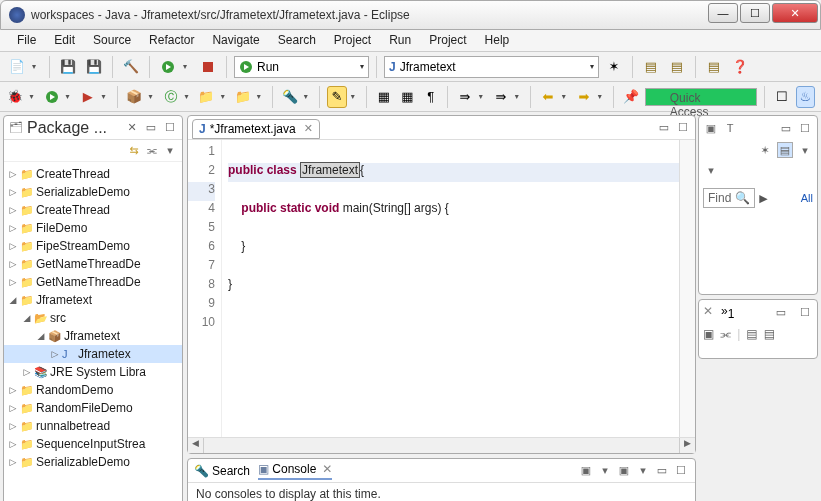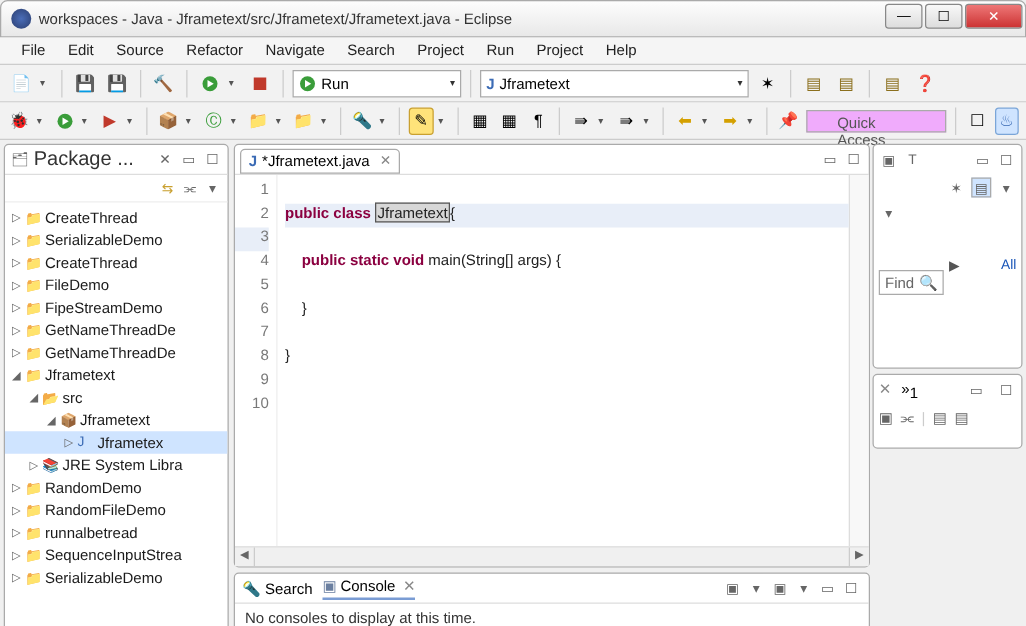--- a/index.html
+++ b/index.html
@@ -17,21 +17,21 @@
 .menubar { height: 22px; background: #f5f5f5; border-bottom: 1px solid #ccc; display: flex; padding-left: 8px; }
 .menu-item { padding: 3px 9px; color: #222; cursor: default; }
 
 
 .toolbar-row { height: 30px; background: #f2f2f2; border-bottom: 1px solid #ccc; display: flex; align-items: center; padding: 0 6px; gap: 4px; }
 .tool-btn { width: 22px; height: 22px; border: 1px solid transparent; display:flex; align-items:center; justify-content:center; font-size:13px; border-radius:3px; }
 .v-sep { width:1px; height:22px; background:#ccc; margin:0 3px; }
 .dropdown-arrow { width:10px; font-size:8px; color:#555; }
 .run-combo { height:22px; border:1px solid #aaa; background:#fff; display:flex; align-items:center; padding:0 4px; gap:4px; }
 .combo-arrow { font-size:8px; color:#333; margin-left:auto; padding-left:6px; }
-.quick-access { height:18px; border:1px solid #aaa; background:#f0abfc; padding:2px 24px; color:#555; margin-left:auto;}
+.quick-access { height:18px; border:1px solid #aaa; background:#22c55e; padding:2px 24px; color:#555; margin-left:auto;}
 
 
 .main-area { display:flex; height:419px; }
 
 
 .pkg-panel { width:180px; border:1px solid #aaa; background:#fff; margin:3px 2px 3px 3px; display:flex; flex-direction:column; border-radius:4px;}
 .panel-header { height:24px; display:flex; align-items:center; padding:0 4px; border-bottom:1px solid #ddd; gap:3px;}
 .panel-title { flex:1; font-size:16px; color:#333; }
 .header-icon { width:16px;height:16px;display:flex;align-items:center;justify-content:center;font-size:11px; color:#666;}
 .panel-subheader { height:22px; display:flex; justify-content:flex-end; padding:0 4px; gap:2px; align-items:center; border-bottom:1px solid #eee;}
@@ -72,21 +72,21 @@
 .console-tab { display:flex; align-items:center; gap:3px; font-size:11px; }
 .console-tab.active { border-bottom:2px solid #7a9cd4; padding-bottom:2px;}
 .console-controls { margin-left:auto; display:flex; gap:3px;}
 .console-body { padding:4px 8px; font-size:12px; color:#333;}
 
 
 .right-col { width:120px; display:flex; flex-direction:column; margin:3px 3px 3px 0; gap:4px;}
 .right-panel { border:1px solid #aaa; background:#fff; border-radius:4px; padding:4px;}
 .right-top { height:180px; display:flex; flex-direction:column;}
 .right-top-hdr { display:flex; gap:3px; align-items:center; justify-content:flex-end;}
-.find-row { border:1px solid #aaa; height:20px; display:flex; align-items:center; padding:0 4px; font-size:11px; color:#666; margin-top:28px;}
+.find-row { border:1px solid #aaa; height:20px; display:flex; align-items:center; padding:0 4px; font-size:11px; color:#666; }
 .all-link { color:#1a56b8; margin-left:auto; font-size:11px;}
 .right-mid { height:60px;}
 .right-mid-hdr { display:flex; gap:8px; font-size:11px;}
 .right-icons-row { display:flex; gap:6px; margin-top:6px; font-size:13px; color:#666;}
 
 svg.ic { width:14px; height:14px; }
 .run-circle { fill:#3a9d3a; }
 .stop-sq { fill:#c0392b; }
 </style>
 </head>

